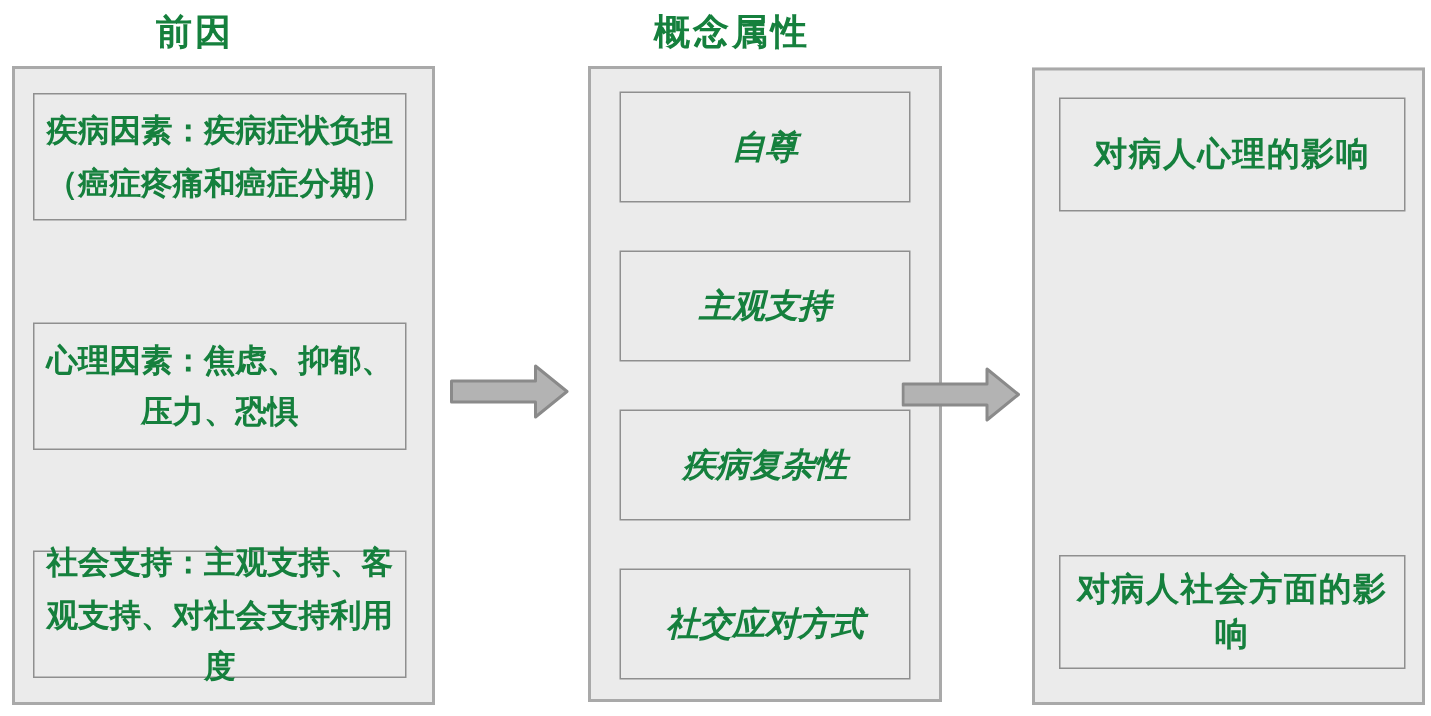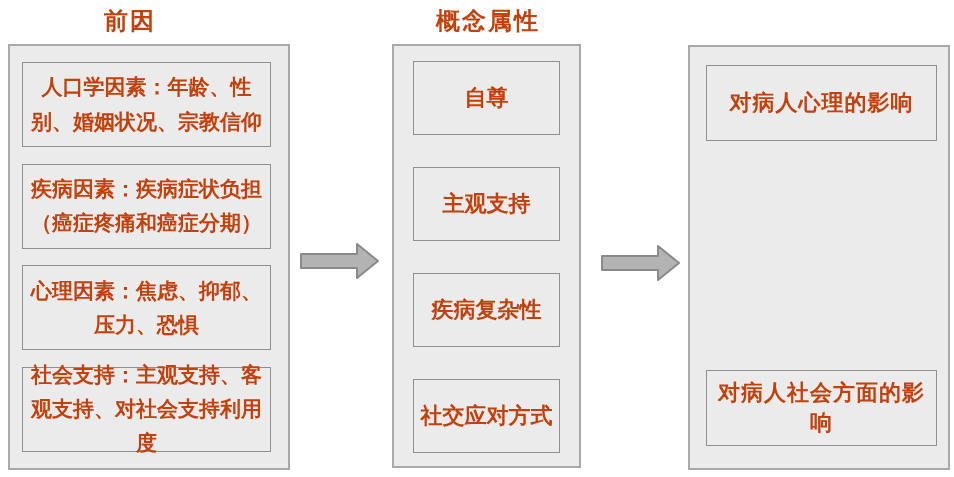--- a/index.html
+++ b/index.html
@@ -3,21 +3,21 @@
 <meta charset="utf-8">
 <style>
   html, body { margin: 0; padding: 0; background: #ffffff; }
   .canvas {
     position: relative;
     width: 954px;
     height: 477px;
     background: #ffffff;
     font-family: "Liberation Serif", "DejaVu Serif", serif;
     font-weight: bold;
-    color: #c2410c;
+    color: #15803d;
     overflow: hidden;
   }
   .col-title {
     position: absolute;
     top: 5px;
     font-size: 24px;
     letter-spacing: 2px;
     text-align: center;
     white-space: nowrap;
   }
@@ -27,21 +27,21 @@
   .panel {
     position: absolute;
     background: #ebebeb;
     border: 2px solid #a9a9a9;
     box-sizing: border-box;
     display: flex;
     flex-direction: column;
     justify-content: space-between;
   }
   .panel-1 { left: 8px;   top: 44px; width: 282px; height: 426px; padding: 16px 17px 16px 12px; }
-  .panel-2 { left: 392px; top: 44px; width: 189px; height: 424px; padding: 15px 19px 13px 19px; }
+  .panel-2 { left: 392px; top: 44px; width: 236px; height: 424px; padding: 15px 19px 13px 19px; font-style: italic; }
   .panel-3 { left: 688px; top: 45px; width: 262px; height: 425px; padding: 18px 11px 22px 16px; }
   .box {
     background: #ebebeb;
     border: 1px solid #8f8f8f;
     box-sizing: border-box;
     display: flex;
     align-items: center;
     justify-content: center;
     text-align: center;
     padding: 2px 6px;
@@ -59,21 +59,20 @@
 </style>
 </head>
 <body>
 
 <div class="canvas">
 
   <div class="col-title title-1">前因</div>
   <div class="col-title title-2">概念属性</div>
 
   <div class="panel panel-1">
-    <div class="box">人口学因素：年龄、性别、婚姻状况、宗教信仰</div>
     <div class="box">疾病因素：疾病症状负担（癌症疼痛和癌症分期）</div>
     <div class="box">心理因素：焦虑、抑郁、压力、恐惧</div>
     <div class="box">社会支持：主观支持、客观支持、对社会支持利用度</div>
   </div>
 
   <div class="panel panel-2">
     <div class="box">自尊</div>
     <div class="box">主观支持</div>
     <div class="box">疾病复杂性</div>
     <div class="box">社交应对方式</div>

